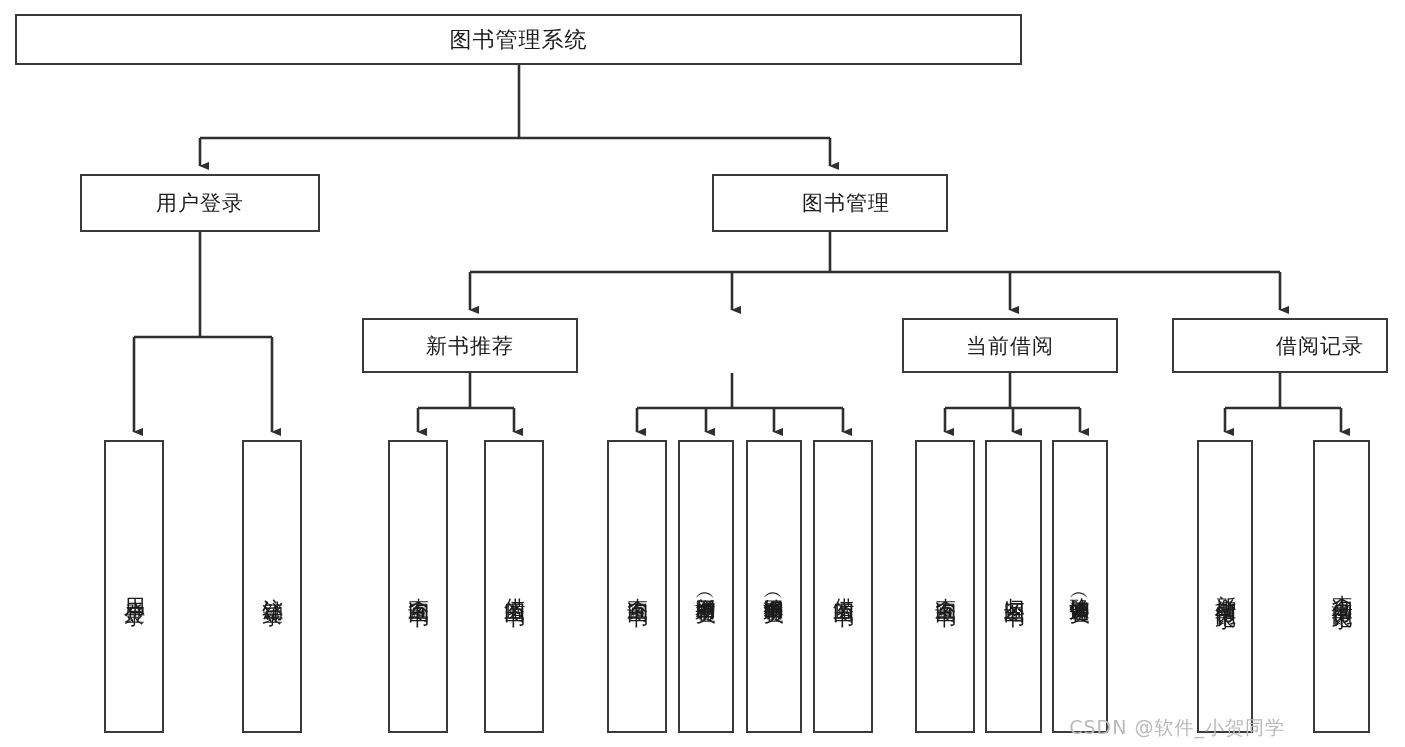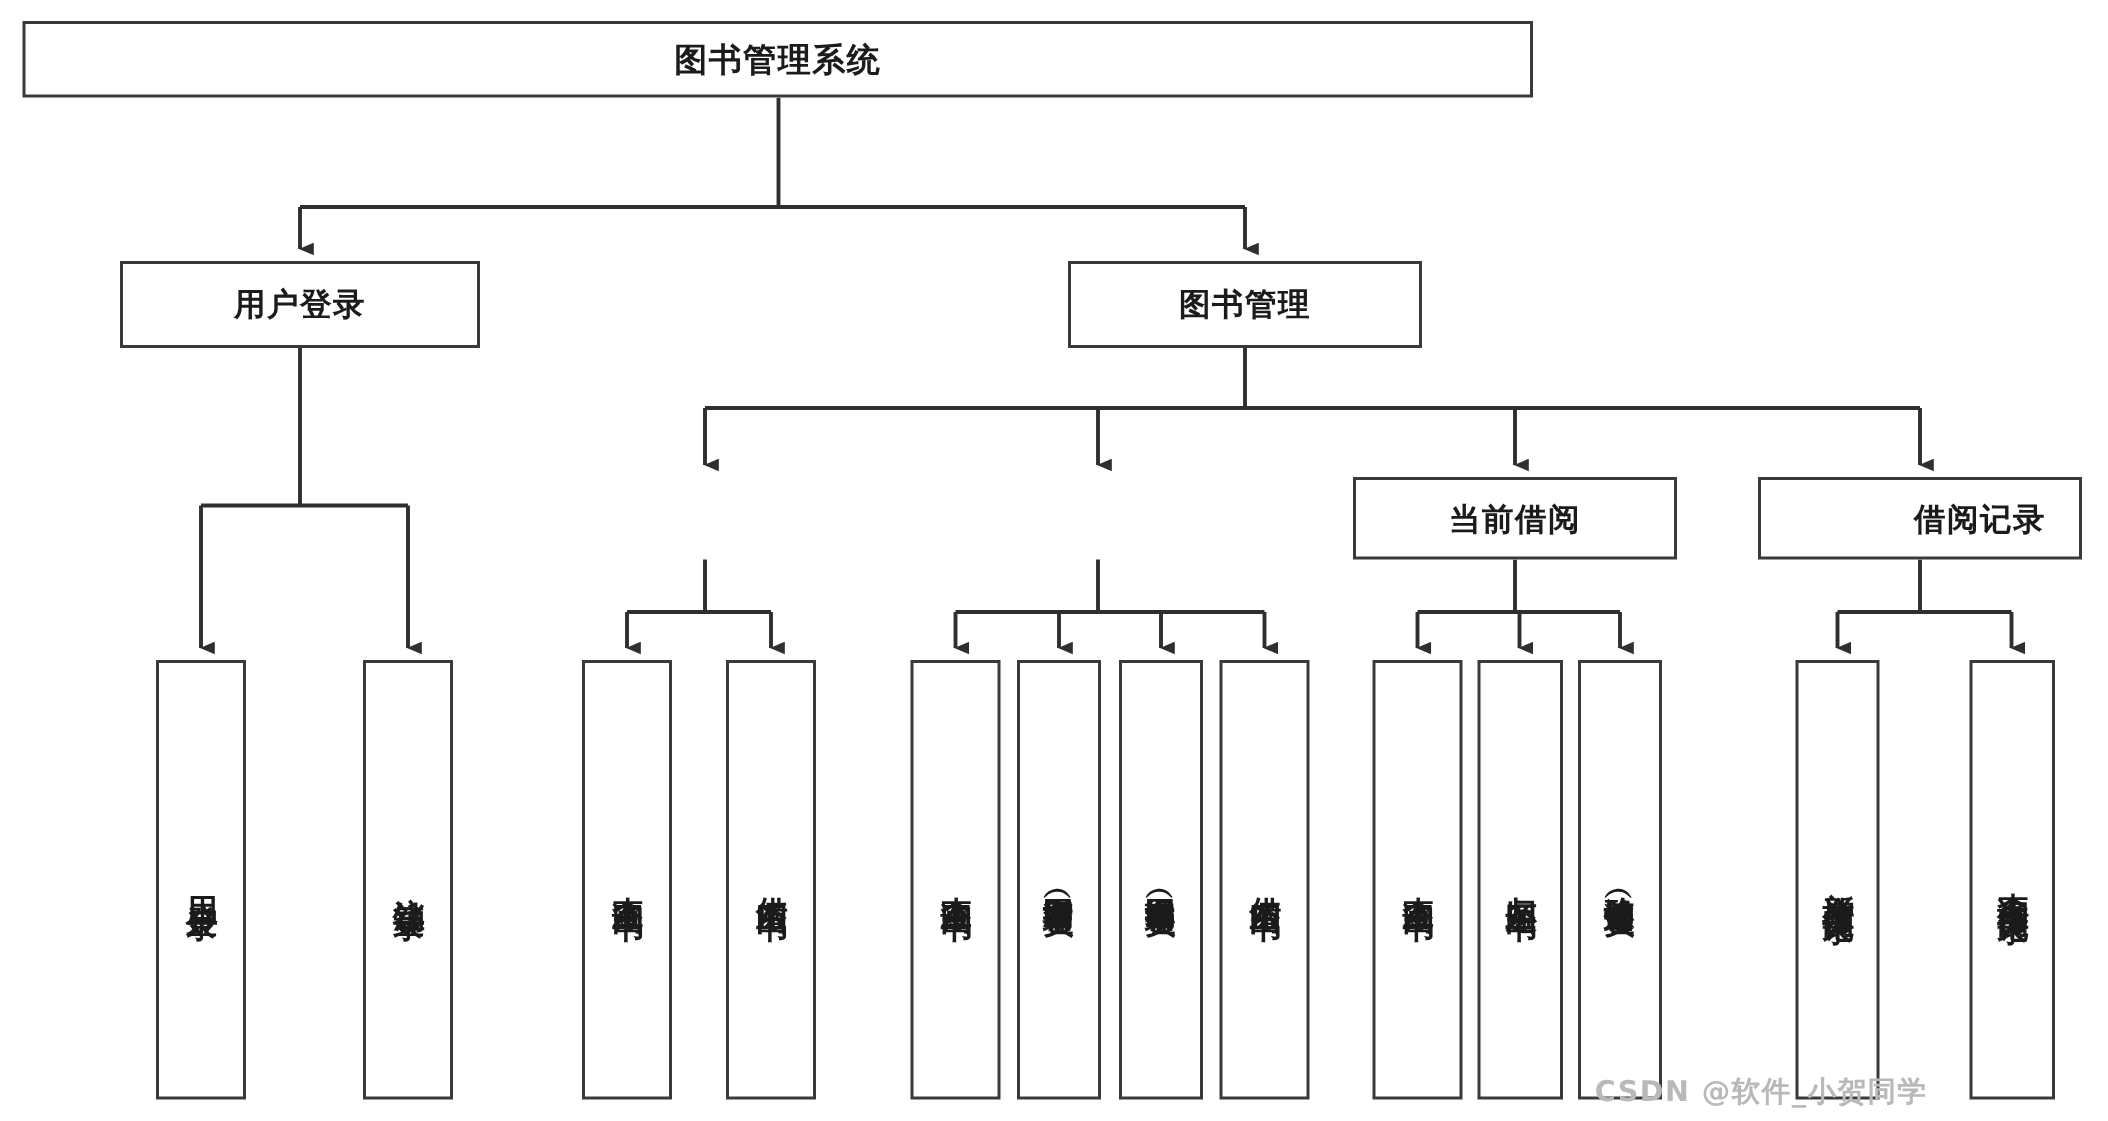--- a/index.html
+++ b/index.html
@@ -1,21 +1,21 @@
 <!DOCTYPE html>
 <html><head>
 <meta charset="utf-8">
 <title>图书管理系统 功能结构图</title>
 <style>
   html,body{margin:0;padding:0;background:#ffffff;}
   body{
     font-family:"DejaVu Sans","Liberation Sans",sans-serif;
     width:1405px;height:747px;overflow:hidden;position:relative;
   }
-  #diagram-root{position:relative;width:1293px;height:747px;background:#fff;font-weight:bold;}
+  #diagram-root{position:relative;width:1293px;height:747px;background:#fff;}
   svg#diagram-svg{position:absolute;left:0;top:0;width:1405px;height:747px;display:block;}
   .node-box{
     position:absolute;box-sizing:border-box;
     border:2.5px solid #3a3a3a;background:#ffffff;
   }
   .node-label-h{
     position:absolute;left:0;top:0;width:100%;height:100%;
     display:flex;align-items:center;justify-content:center;
     font-size:21px;color:#1b1b1b;letter-spacing:1px;white-space:nowrap;
   }
@@ -94,23 +94,26 @@
   </svg>
 
   <div class="node-box root" style="left: 15px; top: 14px; width: 1007px; height: 51px; border-color: rgb(58, 58, 58); background: rgb(255, 255, 255);">
     <span class="node-label-h" style="color: rgb(27, 27, 27);">图书管理系统</span>
   </div>
 
   <div class="node-box" style="left: 80px; top: 174px; width: 240px; height: 58px; border-color: rgb(58, 58, 58); background: rgb(255, 255, 255);">
     <span class="node-label-h" style="color: rgb(27, 27, 27);">用户登录</span>
   </div>
   <div class="node-box" style="left: 712px; top: 174px; width: 236px; height: 58px; border-color: rgb(58, 58, 58); background: rgb(255, 255, 255);">
-    <span class="node-label-h" style="color: rgb(27, 27, 27);">图书管理</span>
+    <span class="node-label-h" style="color: rgb(27, 27, 27); padding-left: 16px;">图书管理</span>
   </div>
 
+  <div class="node-box" style="left: 362px; top: 318px; width: 216px; height: 55px; border-color: rgb(58, 58, 58); background: rgb(255, 255, 255);">
+    <span class="node-label-h" style="color: rgb(27, 27, 27);">新书推荐</span>
+  </div>
   <div class="node-box" style="left: 902px; top: 318px; width: 216px; height: 55px; border-color: rgb(58, 58, 58); background: rgb(255, 255, 255);">
     <span class="node-label-h" style="color: rgb(27, 27, 27); border-radius: 13px;">当前借阅</span>
   </div>
   <div class="node-box" style="left: 1172px; top: 318px; width: 216px; height: 55px; border-color: rgb(58, 58, 58); background: rgb(255, 255, 255);">
     <span class="node-label-h" style="color: rgb(27, 27, 27); padding-left: 40px;">借阅记录</span>
   </div>
 
   <div class="leaf-box" style="left: 104px; top: 440px; width: 60px; height: 293px; border-color: rgb(58, 58, 58); background: rgb(255, 255, 255);">
     <span class="leaf-label-v" style="color: rgb(27, 27, 27);">用户登录</span>
   </div>

